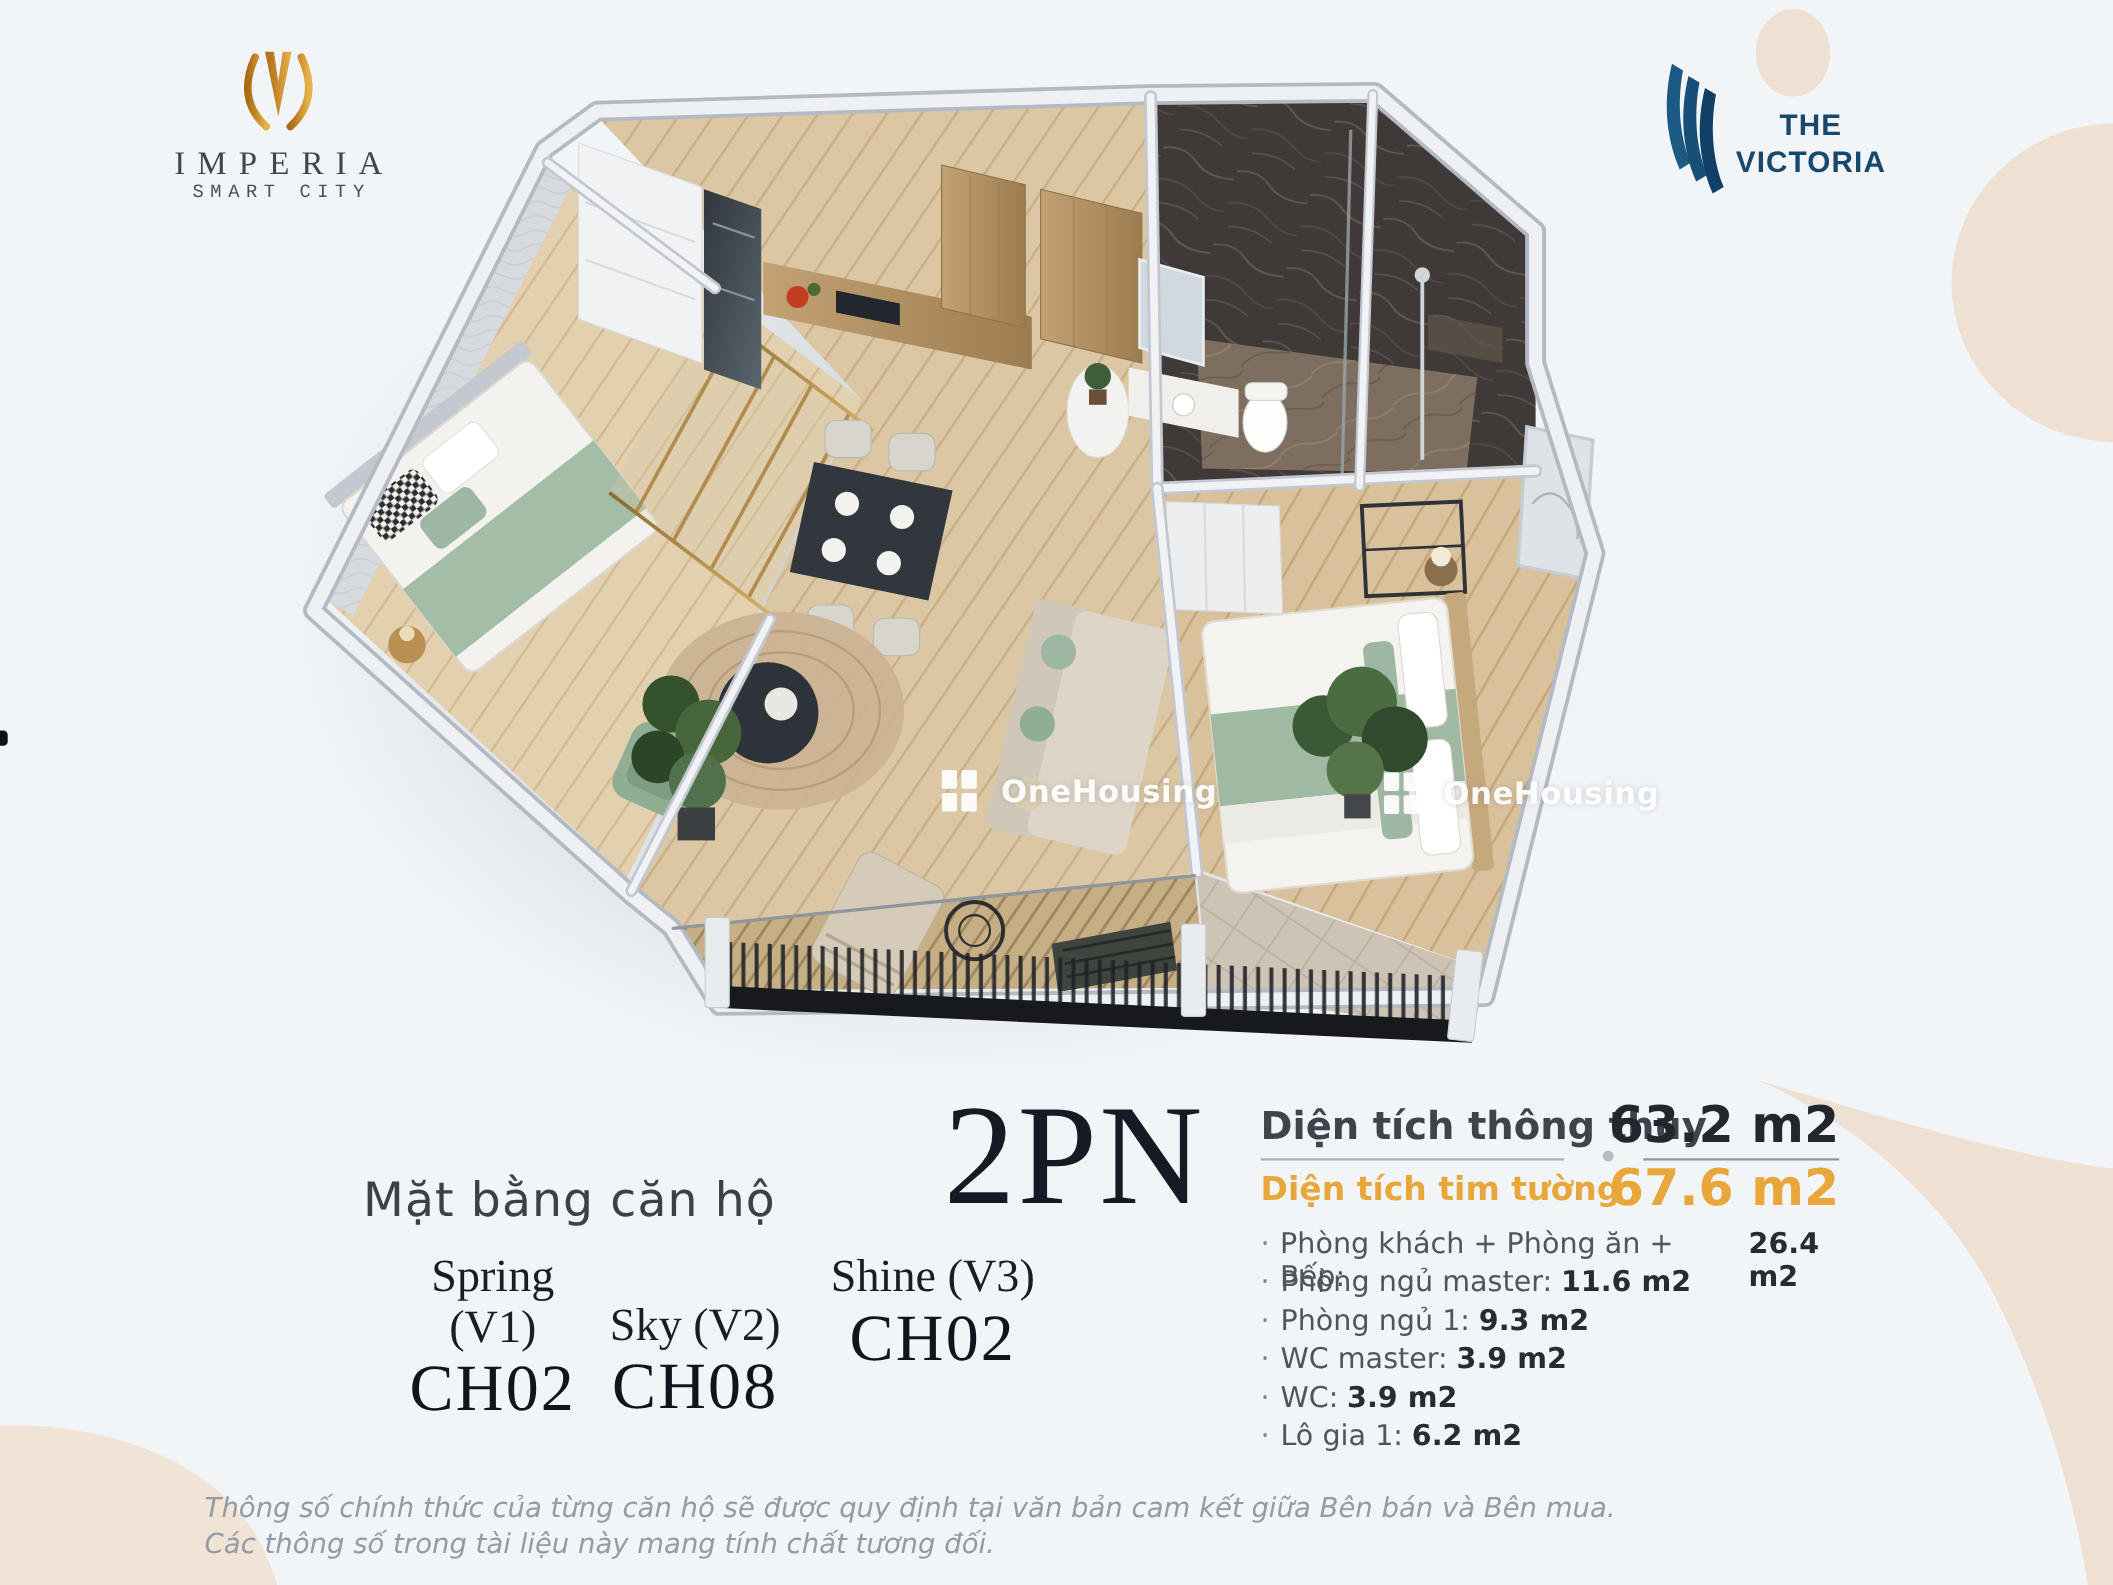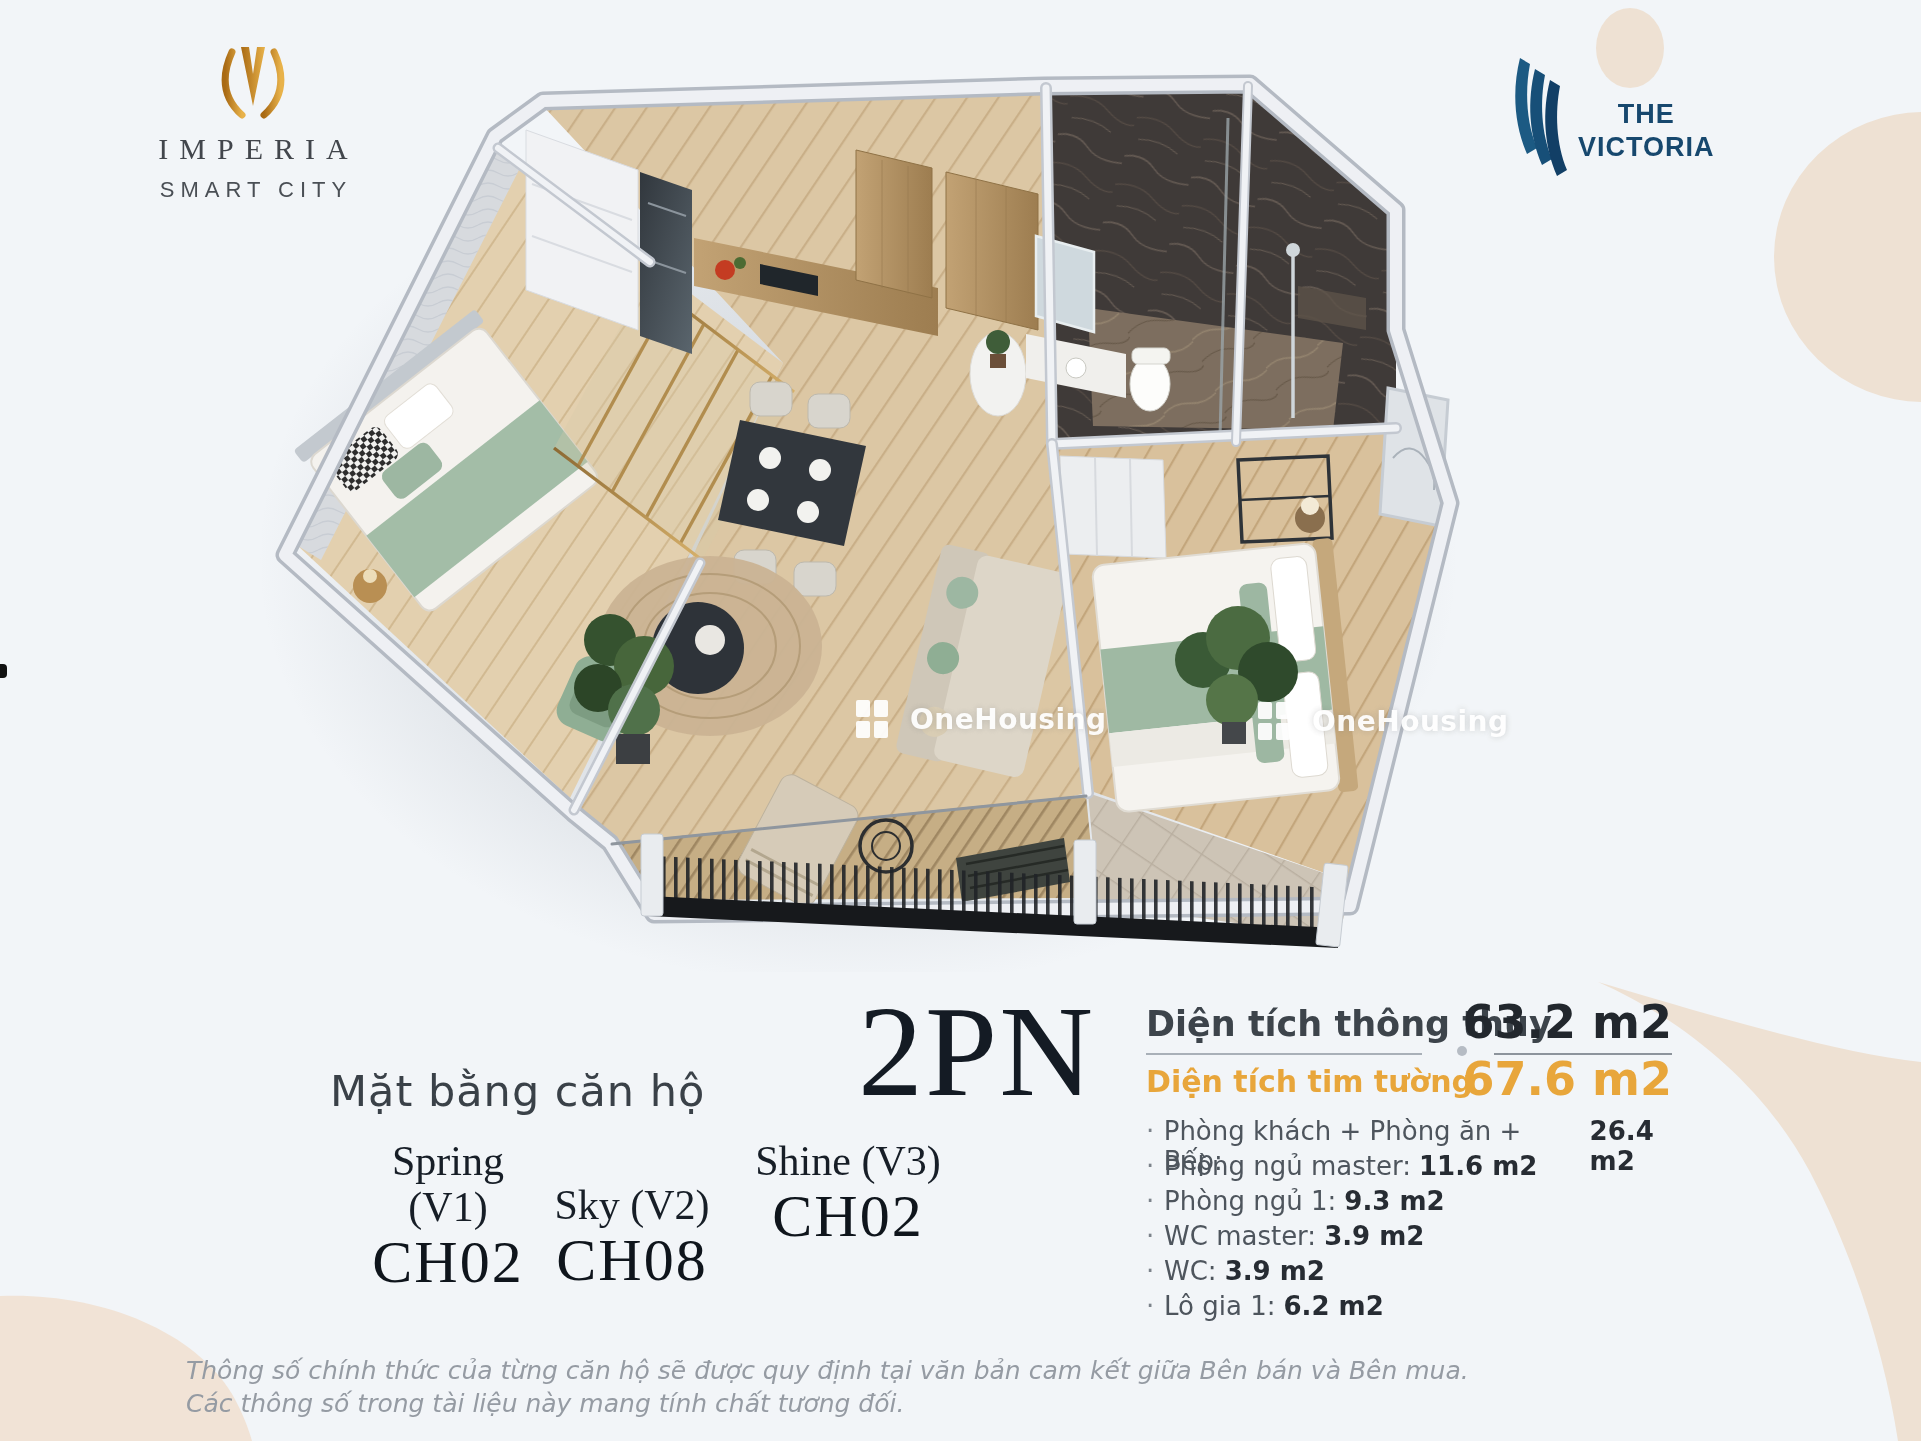--- a/index.html
+++ b/index.html
@@ -13,22 +13,22 @@
   .blob{background:var(--c-blob,#eee1d3);}
   .blob-circle-tr{left:1596px;top:8px;width:68px;height:80px;border-radius:50%;}
   .blob-right{left:1774px;top:112px;width:300px;height:290px;border-radius:50%;}
   
   .imperia{left:128px;top:44px;width:250px;height:160px;text-align:center;}
   .imperia .word{
     font-family:"Liberation Serif",serif;color:var(--c-imperia-text,#42464c);
     font-size:30px;letter-spacing:11px;margin-top:8px;text-indent:11px;
   }
   .imperia .tag{
-    font-family:Liberation Sans, sans-serif;color:#4a4f55;
-    font-size:22px;letter-spacing:6px;margin-top:11px;text-indent:6px;
+    font-family:Liberation Mono, monospace;color:#4a4f55;
+    font-size:17px;letter-spacing:6px;margin-top:0;text-indent:6px;
   }
   
   .victoria{left:1510px;top:54px;width:260px;height:140px;}
   .victoria .txt{
     position:absolute;left:68px;top:44px;
     font-family:"Liberation Sans",sans-serif;font-weight:bold;
     color:var(--c-victoria-blue,#17486e);font-size:27px;line-height:33px;letter-spacing:1px;text-align:center;
   }
   
   .floorplan{left:248px;top:58px;width:1224px;height:914px;}

